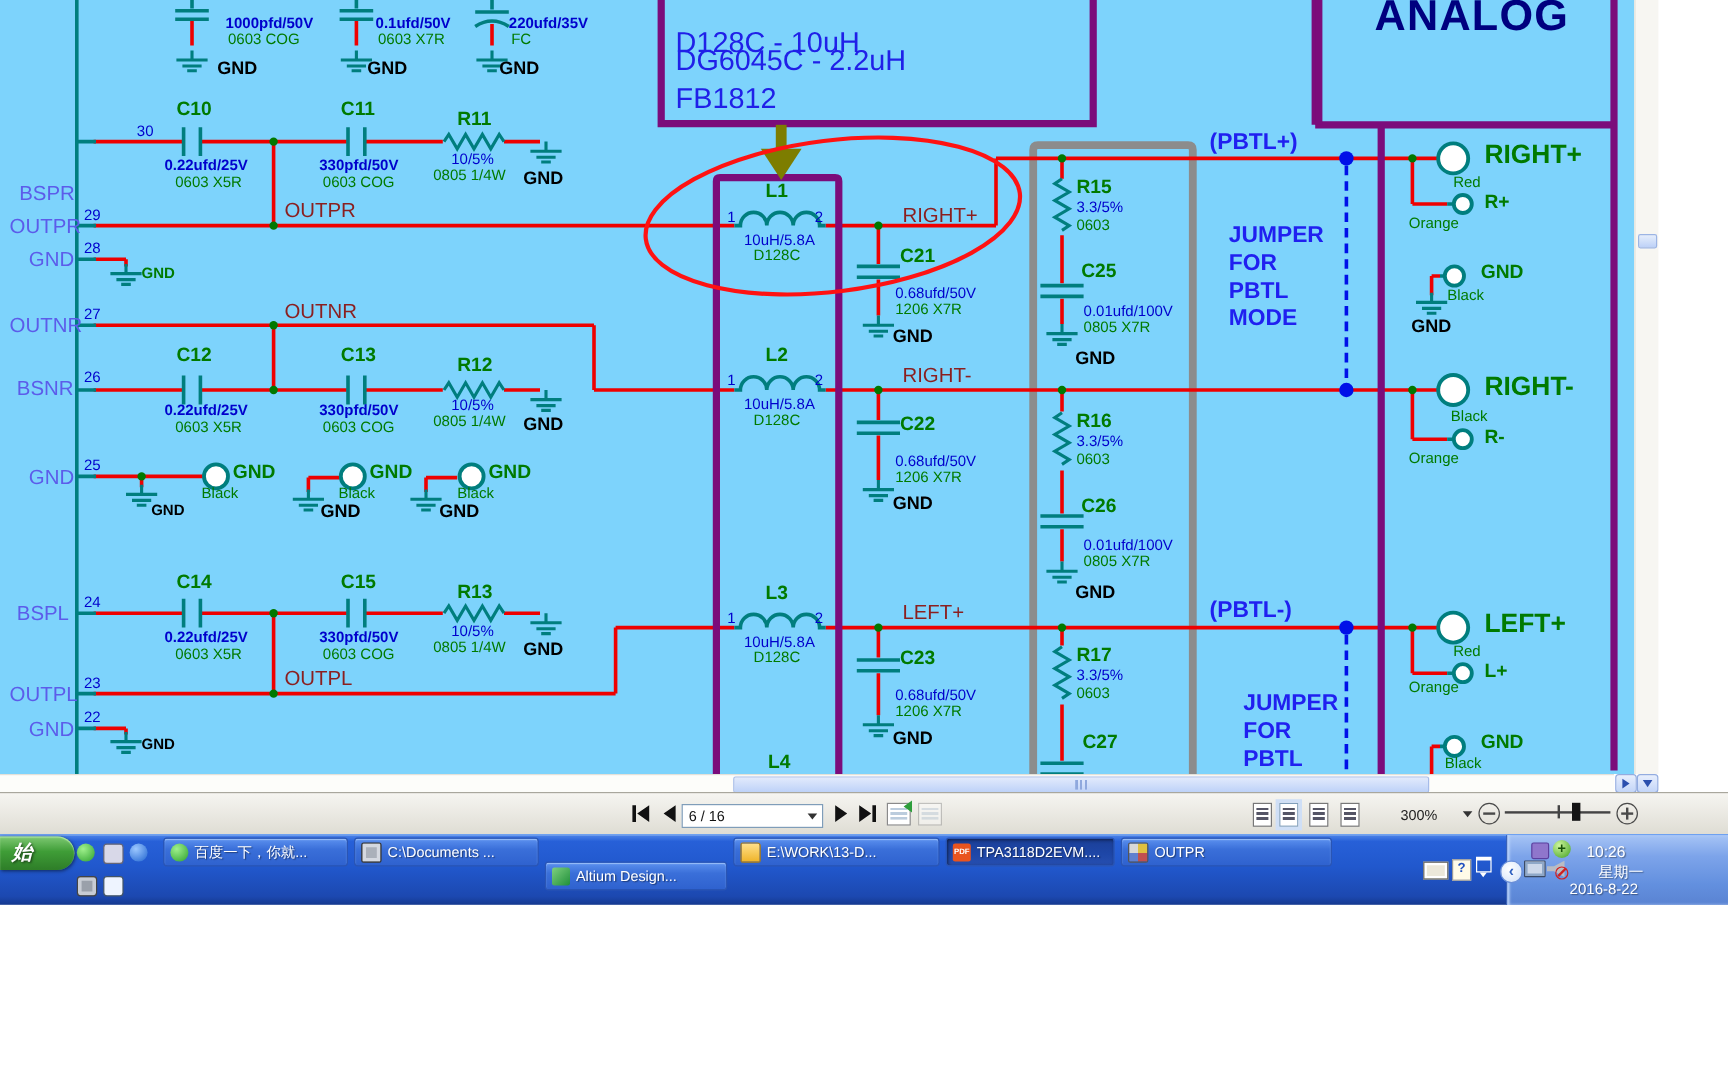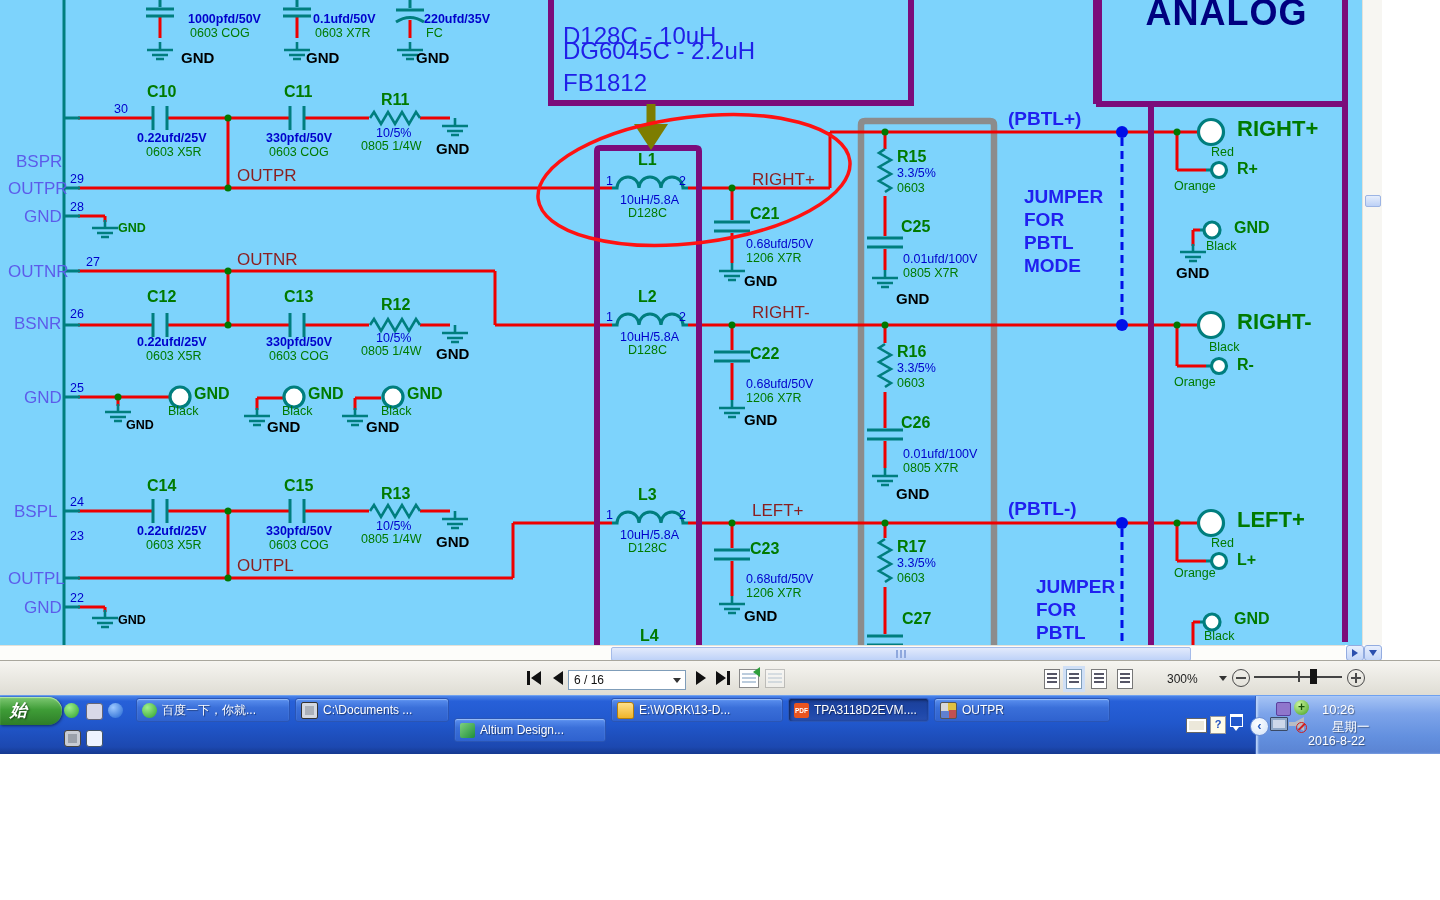--- a/index.html
+++ b/index.html
@@ -317,21 +317,21 @@
         <span class="lb gb" style="left: 436px; top: 141px;">GND</span>
         <span class="lb pn" style="left: 16px; top: 110px; margin-top: 43px;">BSPR</span>
         <span class="lb nm" style="left: 70px; top: 103px; margin-left: 44px;">30</span>
         <span class="lb pn" style="left: 8px; top: 180px;">OUTPR</span>
         <span class="lb nm" style="left: 70px; top: 173px;">29</span>
         <span class="lb nl" style="left: 237px; top: 167px;">OUTPR</span>
         <span class="lb pn" style="left: 24px; top: 208px;">GND</span>
         <span class="lb nm" style="left: 70px; top: 201px;">28</span>
         <span class="lb gg" style="left: 118px; top: 222px;">GND</span>
         <span class="lb pn" style="left: 8px; top: 263px;">OUTNR</span>
-        <span class="lb nm" style="left: 70px; top: 256px; margin-left: 16px;">27</span>
+        <span class="lb nm" style="left: 70px; top: 256px;">27</span>
         <span class="lb nl" style="left: 237px; top: 251px;">OUTNR</span>
         <span class="lb pn" style="left: 14px; top: 315px;">BSNR</span>
         <span class="lb nm" style="left: 70px; top: 308px;">26</span>
         <span class="lb d" style="left: 147px; top: 289px;">C12</span>
         <span class="lb v" style="left: 137px; top: 336px;">0.22ufd/25V</span>
         <span class="lb p" style="left: 146px; top: 350px;">0603 X5R</span>
         <span class="lb d" style="left: 284px; top: 289px;">C13</span>
         <span class="lb v" style="left: 266px; top: 336px;">330pfd/50V</span>
         <span class="lb p" style="left: 269px; top: 350px;">0603  COG</span>
         <span class="lb d" style="left: 381px; top: 297px;">R12</span>
@@ -355,21 +355,21 @@
         <span class="lb v" style="left: 137px; top: 525px;">0.22ufd/25V</span>
         <span class="lb p" style="left: 146px; top: 539px;">0603 X5R</span>
         <span class="lb d" style="left: 284px; top: 478px;">C15</span>
         <span class="lb v" style="left: 266px; top: 525px;">330pfd/50V</span>
         <span class="lb p" style="left: 269px; top: 539px;">0603  COG</span>
         <span class="lb d" style="left: 381px; top: 486px;">R13</span>
         <span class="lb v2" style="left: 376px; top: 520px;">10/5%</span>
         <span class="lb p" style="left: 361px; top: 533px;">0805 1/4W</span>
         <span class="lb gb" style="left: 436px; top: 534px;">GND</span>
         <span class="lb pn" style="left: 8px; top: 570px;">OUTPL</span>
-        <span class="lb nm" style="left: 70px; top: 530px;">23</span>
+        <span class="lb nm" style="left: 70px; top: 563px;">23</span>
         <span class="lb nl" style="left: 237px; top: 557px;">OUTPL</span>
         <span class="lb pn" style="left: 24px; top: 599px;">GND</span>
         <span class="lb nm" style="left: 70px; top: 592px;">22</span>
         <span class="lb gbs" style="left: 118px; top: 614px;">GND</span>
         <span class="lb co" style="left: 560px; top: -21px;">TRIPLE FOOTPRINT PADS</span>
         <span class="lb co" style="left: 563px; top: 6px; margin-top: 17px;">D128C - 10uH</span>
         <span class="lb co" style="left: 563px; top: 38px;">DG6045C - 2.2uH</span>
         <span class="lb co" style="left: 563px; top: 70px;">FB1812</span>
         <span class="lb d" style="left: 638px; top: 152px;">L1</span>
         <span class="lb nm" style="left: 606px; top: 175px;">1</span>

